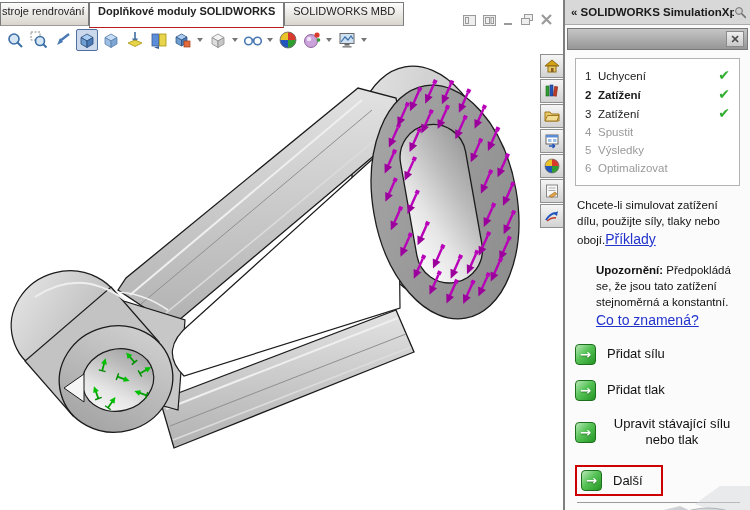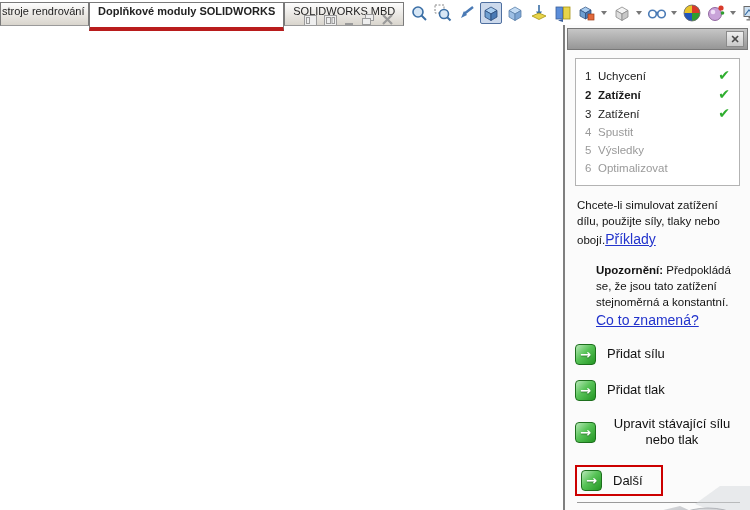--- a/index.html
+++ b/index.html
@@ -1,25 +1,25 @@
 <!DOCTYPE html>
 <html><head>
 <meta charset="utf-8">
 <style>
   html,body{margin:0;padding:0;}
   body{width:750px;height:510px;overflow:hidden;font-family:"Liberation Sans",sans-serif;background:#fff;}
   .app{position:relative;width:750px;height:510px;display:flex;}
   
-  .workspace{position:relative;width:563px;height:510px;display:flex;background:#fff;}
+  .workspace{position:relative;width:563px;height:510px;display:flex;flex-direction:column;background:#fff;}
   .tabbar{position:relative;height:27px;display:flex;align-items:flex-start;background:#fff;}
   .tab{height:20px;margin-top:2px;padding:2px 8px 0 8px;font-size:11px;color:#222;
        background:linear-gradient(#fdfdfd,#d9d5cd);border:1px solid #7a7a7a;border-bottom:1px solid #9a9a9a;
        white-space:nowrap;cursor:default;}
   .tab.first{width:78px;padding-left:1px;overflow:hidden;}
-  .tab.active{background:#fff;font-weight:bold;border-bottom:4px solid #b91c1c;height:22px;}
+  .tab.active{background:#fff;font-weight:bold;border-bottom:1px solid #b91c1c;height:22px;}
   .winctrls{position:absolute;top:14px;right:10px;display:flex;gap:7px;align-items:center;}
   .winctrls svg{display:block;}
   .toolbar{height:25px;display:flex;align-items:center;gap:2px;padding-left:4px;background:#fff;}
   .ticon{width:20px;height:20px;display:flex;align-items:center;justify-content:center;border:1px solid transparent;border-radius:2px;}
   .ticon.pressed{background:#ccd9ec;border:1px solid #4f6f9f;}
   .caret{width:0;height:0;border-left:3px solid transparent;border-right:3px solid transparent;border-top:4px solid #777;margin:0 2px 0 1px;}
   .graphics{position:relative;flex:1;background:#fff;overflow:hidden;}
   .graphics > svg.model{position:absolute;left:0;top:0;}
   
   .tpstrip{position:absolute;top:2px;right:0;width:23px;display:flex;flex-direction:column;}

